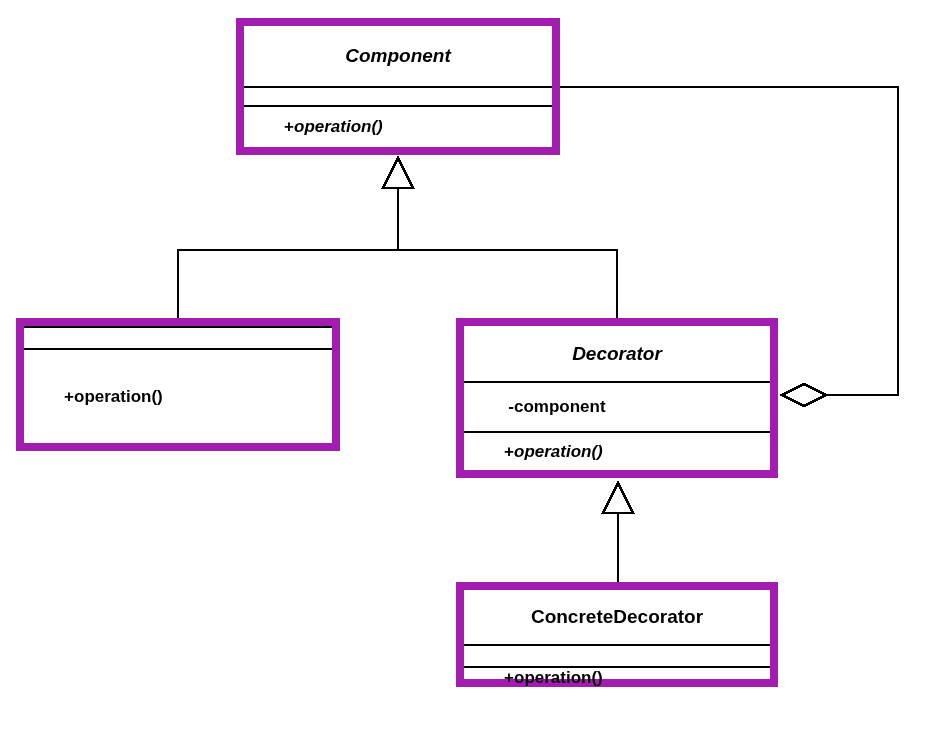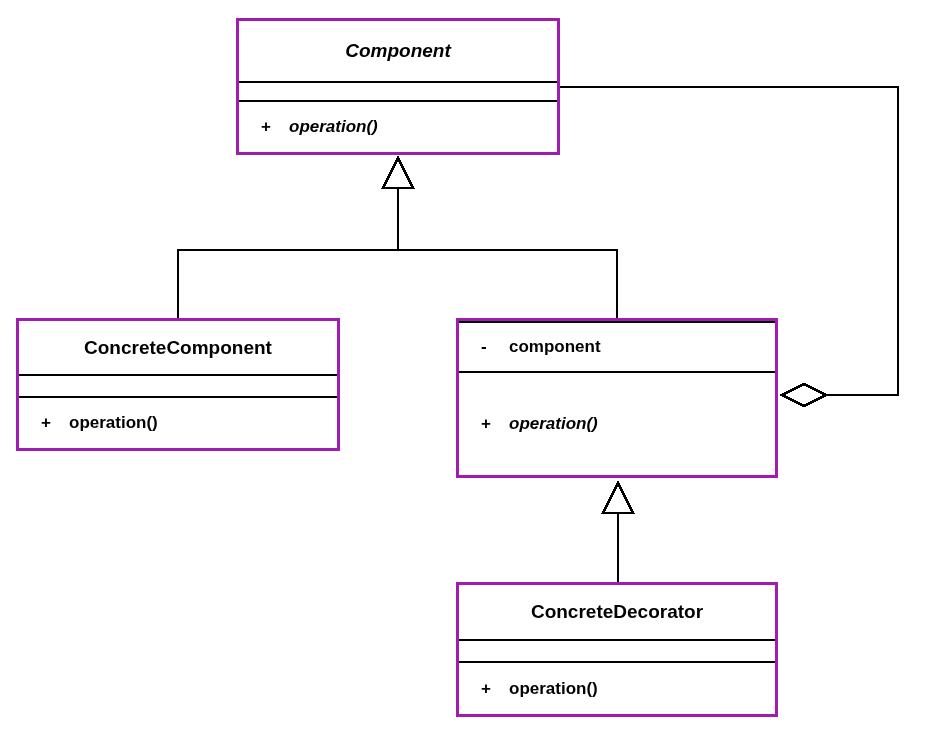--- a/index.html
+++ b/index.html
@@ -18,24 +18,25 @@
   .connector-layer {
     position: absolute;
     left: 0;
     top: 0;
     width: 931px;
     height: 753px;
   }
   .uml-class {
     position: absolute;
     box-sizing: border-box;
-    border: 3px solid #a21caf;
+    border: 8px solid #a21caf;
     background: #ffffff;
     display: flex;
     flex-direction: column;
+    text-align: right;
   }
   .uml-title {
     display: flex;
     align-items: center;
     justify-content: center;
     font-size: 19px;
     font-weight: bold;
     color: #000000;
     flex: 0 0 auto;
   }
@@ -93,50 +94,50 @@
     <div class="uml-sep"></div>
     <div class="uml-section grow">
       <div class="uml-member">
         <span class="sign">+</span>
         <span class="mname abstract">operation()</span>
       </div>
     </div>
   </div>
 
   <div class="uml-class" style="left:16px; top:318px; width:324px; height:133px;">
-    <div class="uml-title" style="height:53px;">ConcreteComponent</div>
     <div class="uml-sep"></div>
     <div class="uml-section" style="height:20px;"></div>
     <div class="uml-sep"></div>
     <div class="uml-section grow">
       <div class="uml-member">
         <span class="sign">+</span>
         <span class="mname">operation()</span>
       </div>
     </div>
   </div>
 
   <div class="uml-class" style="left:456px; top:318px; width:322px; height:160px;">
+    <div class="uml-title abstract" style="height:55px;">Decorator</div>
     <div class="uml-sep"></div>
     <div class="uml-section" style="height:48px;">
       <div class="uml-member">
         <span class="sign">-</span>
         <span class="mname">component</span>
       </div>
     </div>
     <div class="uml-sep"></div>
     <div class="uml-section grow">
       <div class="uml-member">
         <span class="sign">+</span>
         <span class="mname abstract">operation()</span>
       </div>
     </div>
   </div>
 
-  <div class="uml-class" style="left:456px; top:582px; width:322px; height:135px;">
+  <div class="uml-class" style="left:456px; top:582px; width:322px; height:105px;">
     <div class="uml-title" style="height:54px;">ConcreteDecorator</div>
     <div class="uml-sep"></div>
     <div class="uml-section" style="height:20px;"></div>
     <div class="uml-sep"></div>
     <div class="uml-section grow">
       <div class="uml-member">
         <span class="sign">+</span>
         <span class="mname">operation()</span>
       </div>
     </div>

